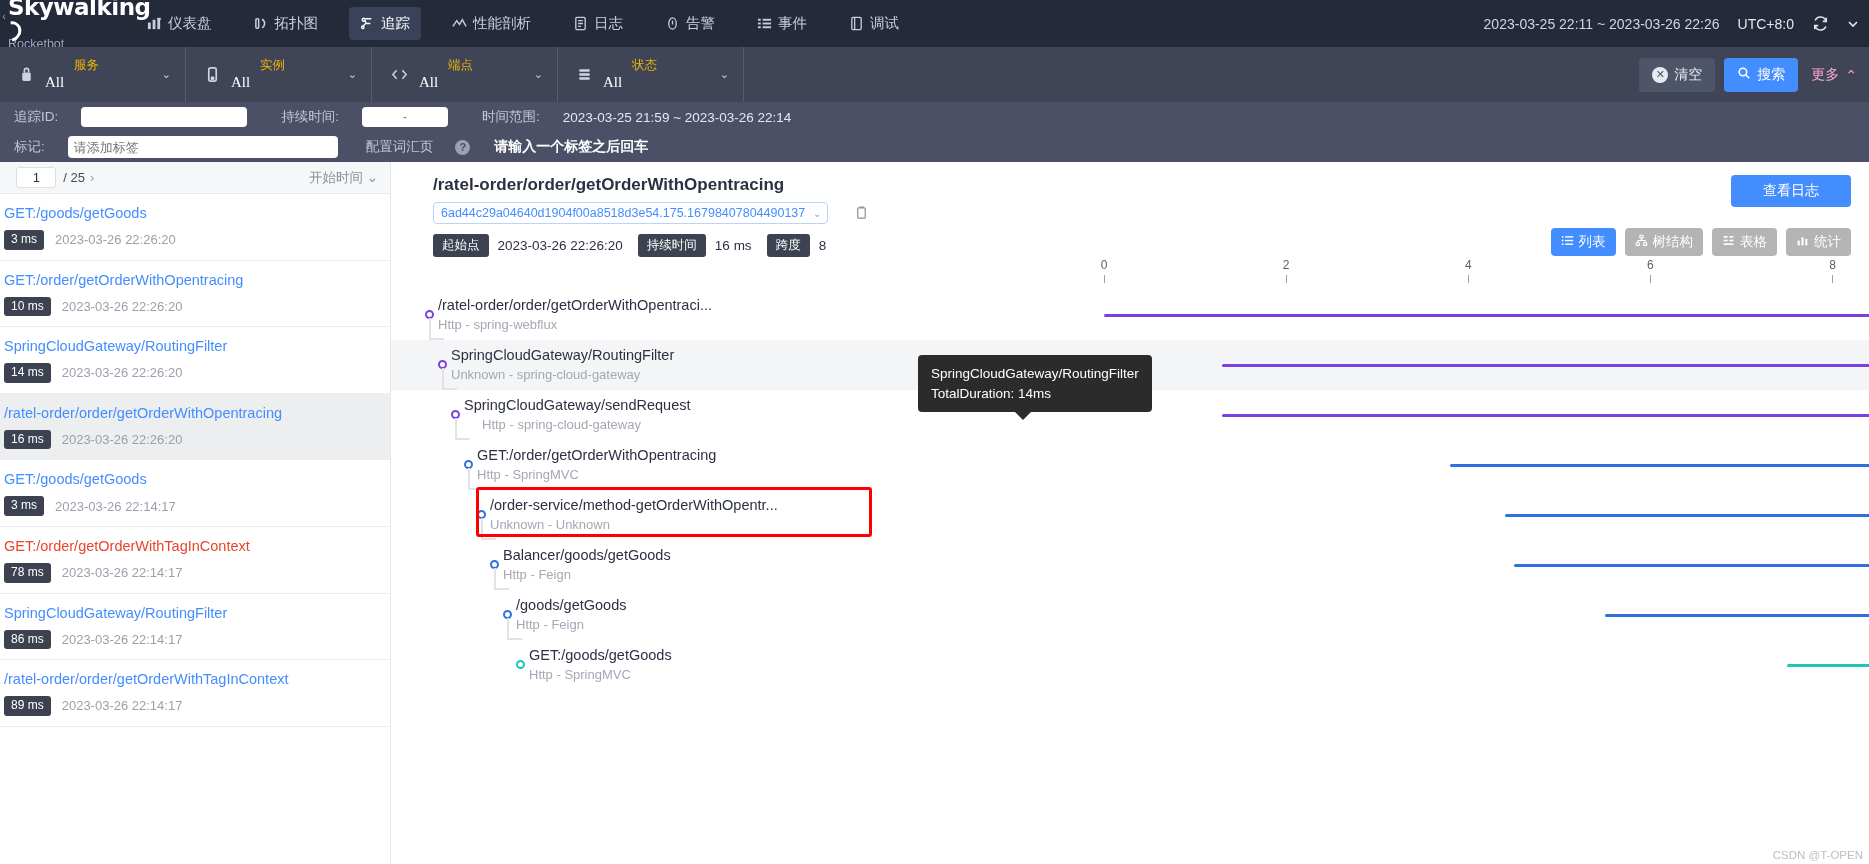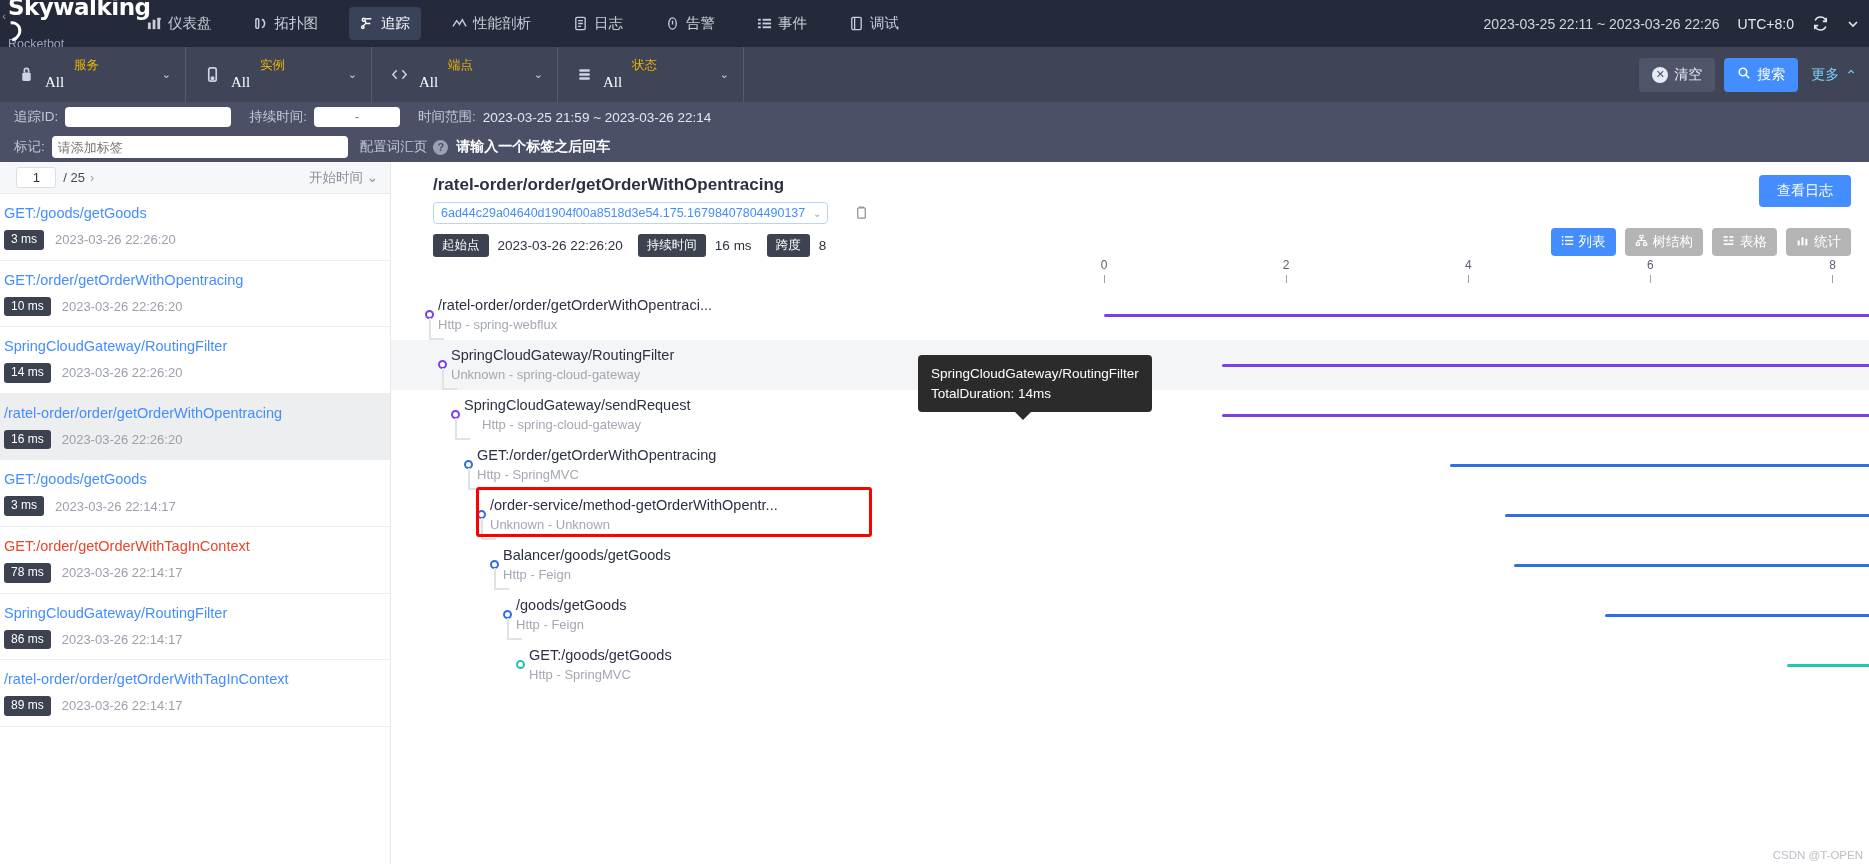--- a/index.html
+++ b/index.html
@@ -68,37 +68,37 @@
     position: absolute; right: 8px; top: 0; height: 55px;
     display: flex; align-items: center; gap: 9px;
   }
   .btn {
     display: flex; align-items: center; gap: 6px; border: none; cursor: pointer;
     font-size: 14px; border-radius: 4px; padding: 8px 13px;
     font-family: inherit;
   }
   .btn-clear { background: #4f5569; color: #e7eaf2; }
   .btn-search { background: #448dfe; color: #fff; }
-  .btn-more { background: transparent; color: #7dd3fc; padding: 8px 4px; }
+  .btn-more { background: transparent; color: #f9a8d4; padding: 8px 4px; }
   .circle-x {
     width: 16px; height: 16px; border-radius: 50%; background: #e7eaf2; color: #4f5569;
     font-size: 11px; display: flex; align-items: center; justify-content: center; font-weight: bold;
   }
 
   
   .condbar { background: #4b5066; flex: 0 0 60px; padding: 0 0 0 14px; }
-  .condrow { display: flex; align-items: center; height: 30px; gap: 0; }
+  .condrow { display: flex; align-items: center; height: 30px; gap: 16px; }
   .cond-label { color: #c0c6d6; font-size: 13.5px; margin-right: 7px; white-space: nowrap; }
   .cond-input {
     background: #fff; border: none; border-radius: 4px; height: 20px;
     font-size: 12px; padding: 0 6px; font-family: inherit; color: #333;
   }
   .cond-input.traceid { width: 166px; }
   .cond-input.duration { width: 86px; text-align: center; }
-  .cond-input.tags { width: 296px; height: 22px; font-size: 13px; }
+  .cond-input.tags { width: 270px; height: 22px; font-size: 13px; }
   .cond-text { color: #e3e7f0; font-size: 13.5px; white-space: nowrap; }
   .cond-link { color: #c0c6d6; font-size: 13.5px; cursor: pointer; margin-left: 12px; }
   .q-circle {
     width: 15px; height: 15px; border-radius: 50%; background: #9aa1b4; color: #4b5066;
     font-size: 11px; font-weight: bold; display: inline-flex; align-items: center;
     justify-content: center; margin: 0 8px 0 6px;
   }
   .cond-hint { color: #fff; font-size: 14px; font-weight: bold; }
   .ml18 { margin-left: 18px; }
 
@@ -144,21 +144,21 @@
   }
   .did-select .dcaret { position: absolute; right: 6px; color: #7aa7f0; font-size: 10px; }
   .copy-icon { color: #8a8f99; cursor: pointer; display: flex; }
 
   .dstats { display: flex; align-items: center; gap: 9px; margin-top: 10px; }
   .stat-tag { background: #3c4250; color: #fff; font-size: 12.5px; padding: 3px 9px; border-radius: 3px; }
   .stat-val { color: #2c3142; font-size: 13.5px; margin-right: 6px; }
 
   .viewlog-btn {
     position: absolute; right: 18px; top: 13px; background: #448dfe; color: #fff;
-    border: none; border-radius: 4px; padding: 7px 18px; font-size: 14px; cursor: pointer;
+    border: none; border-radius: 4px; padding: 7px 32px; font-size: 14px; cursor: pointer;
     font-family: inherit;
   }
   .viewmodes { position: absolute; right: 18px; top: 66px; display: flex; gap: 9px; }
   .vm {
     display: flex; align-items: center; gap: 5px; border-radius: 4px;
     padding: 5px 10px; font-size: 13.5px; cursor: pointer; background: #b4b4b4; color: #fff;
   }
   .vm.active { background: #448dfe; }
 
   

